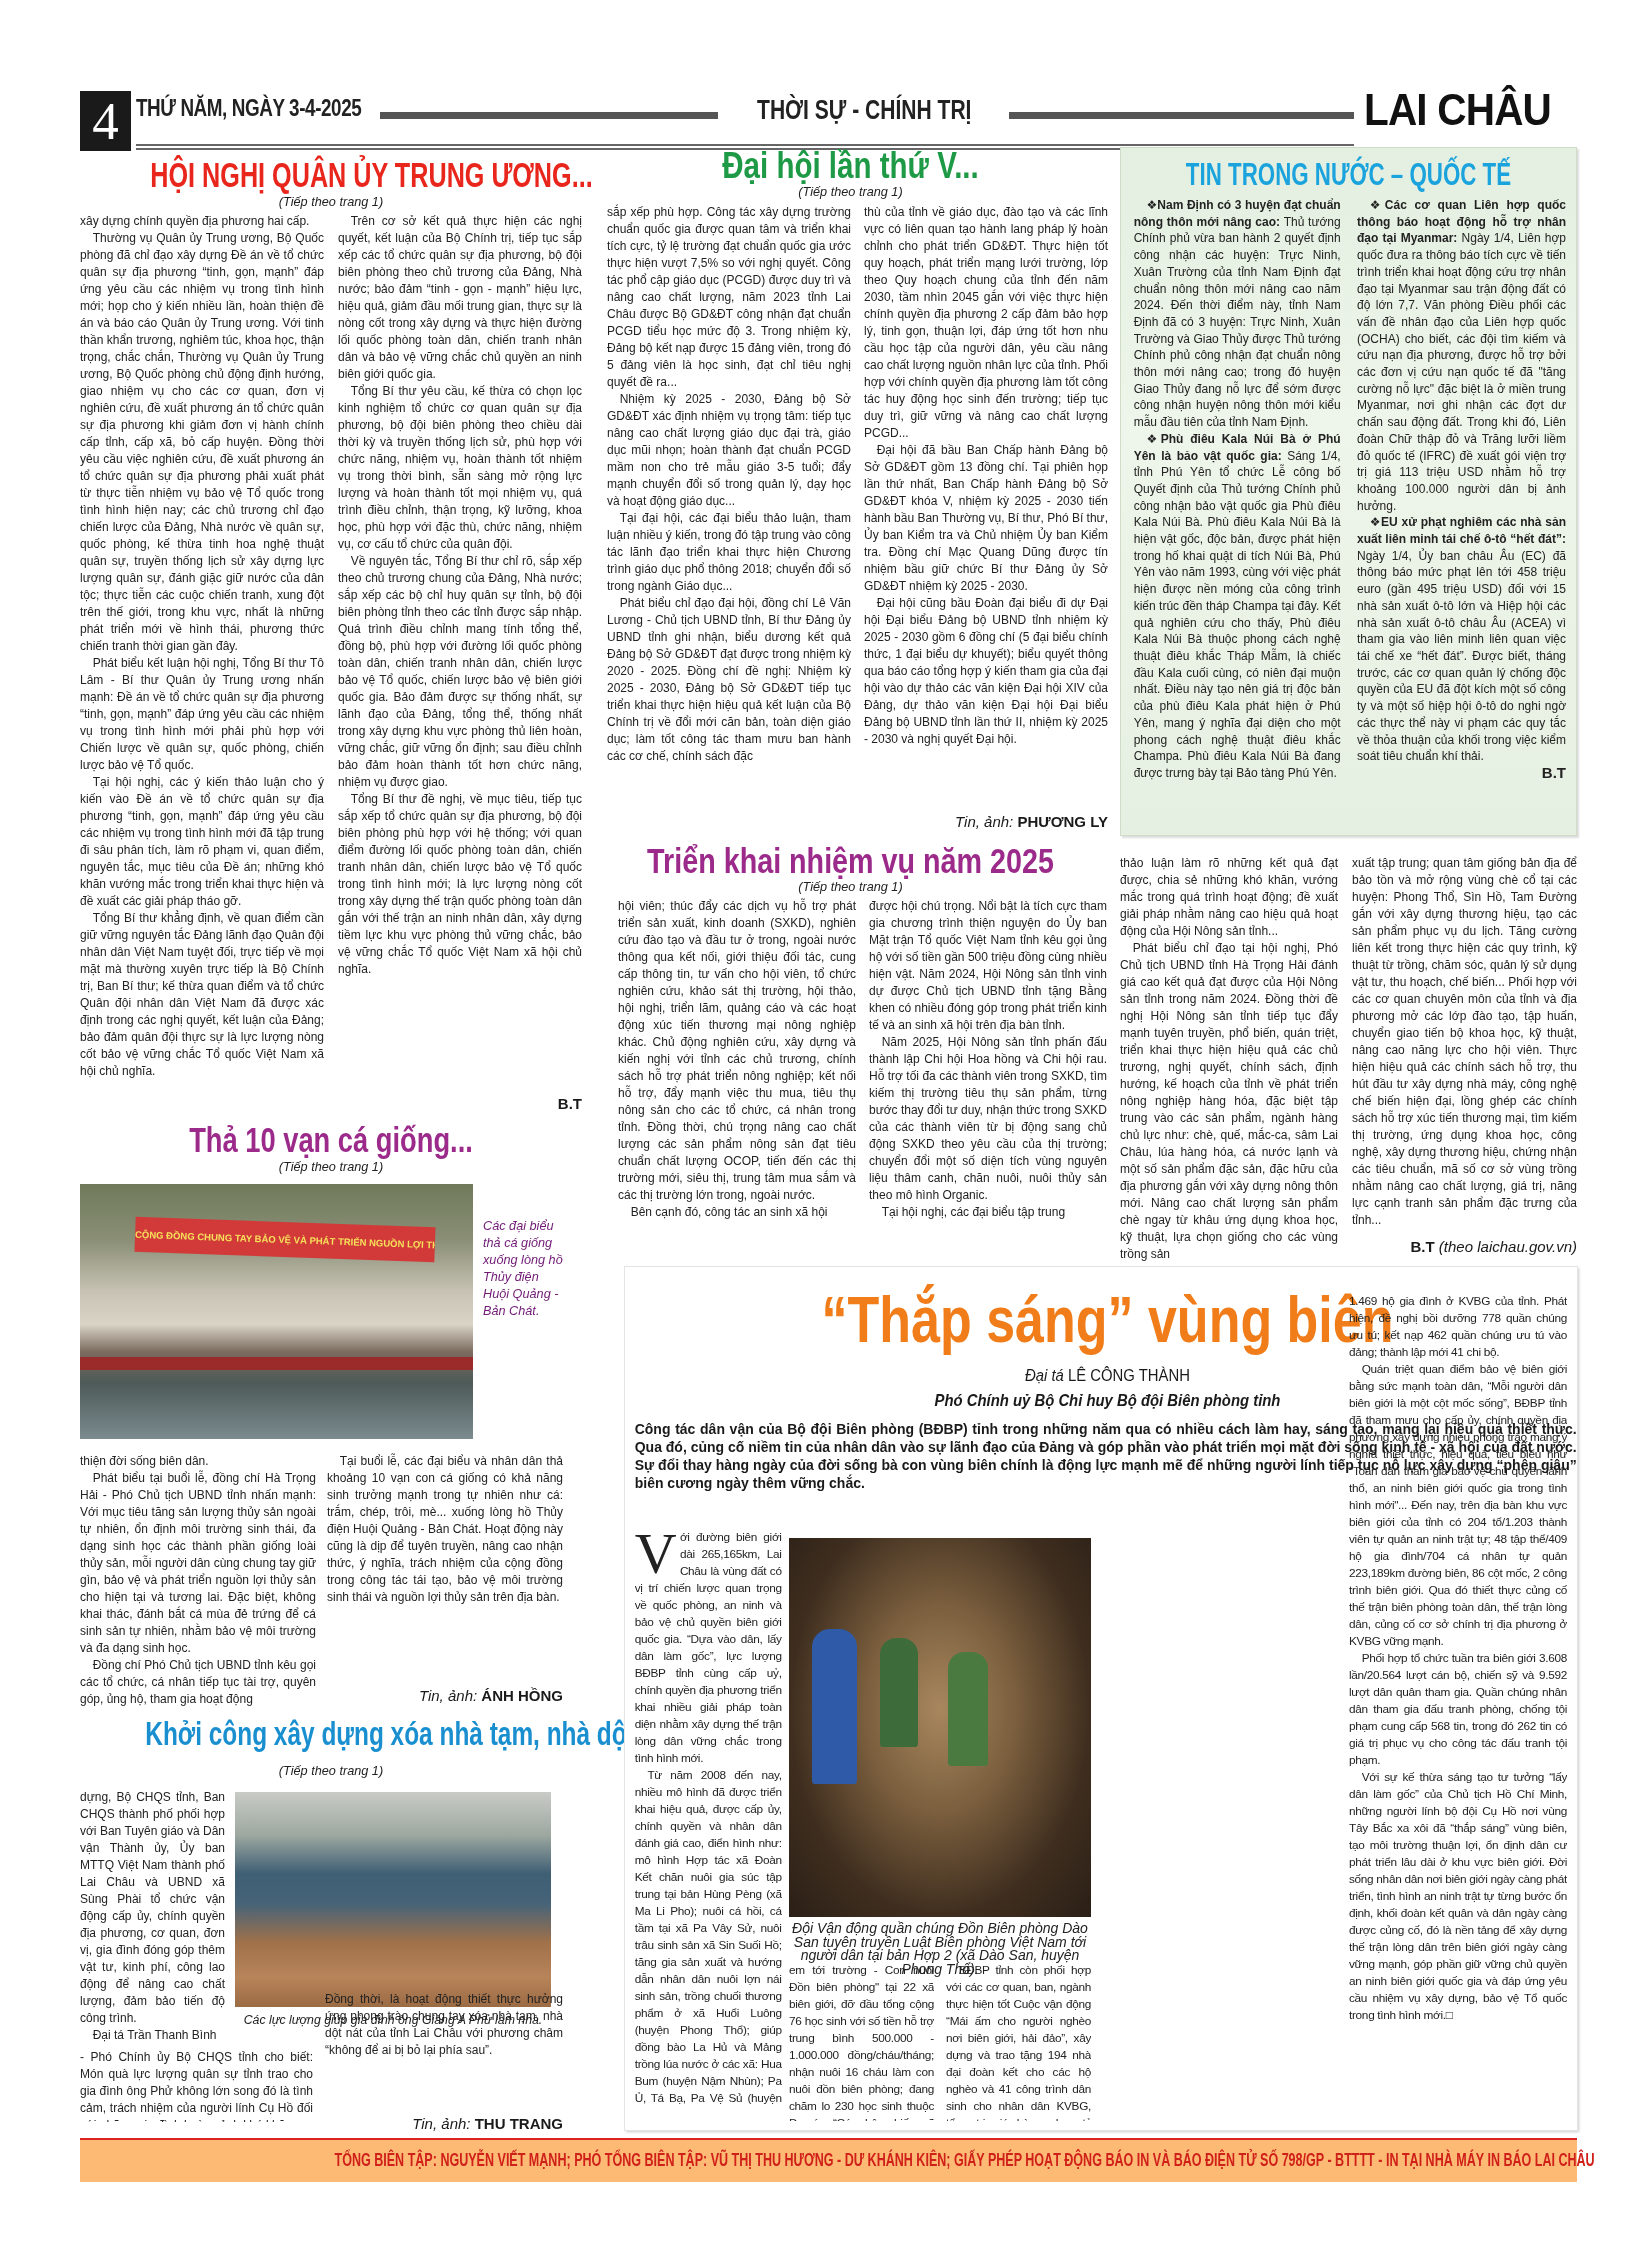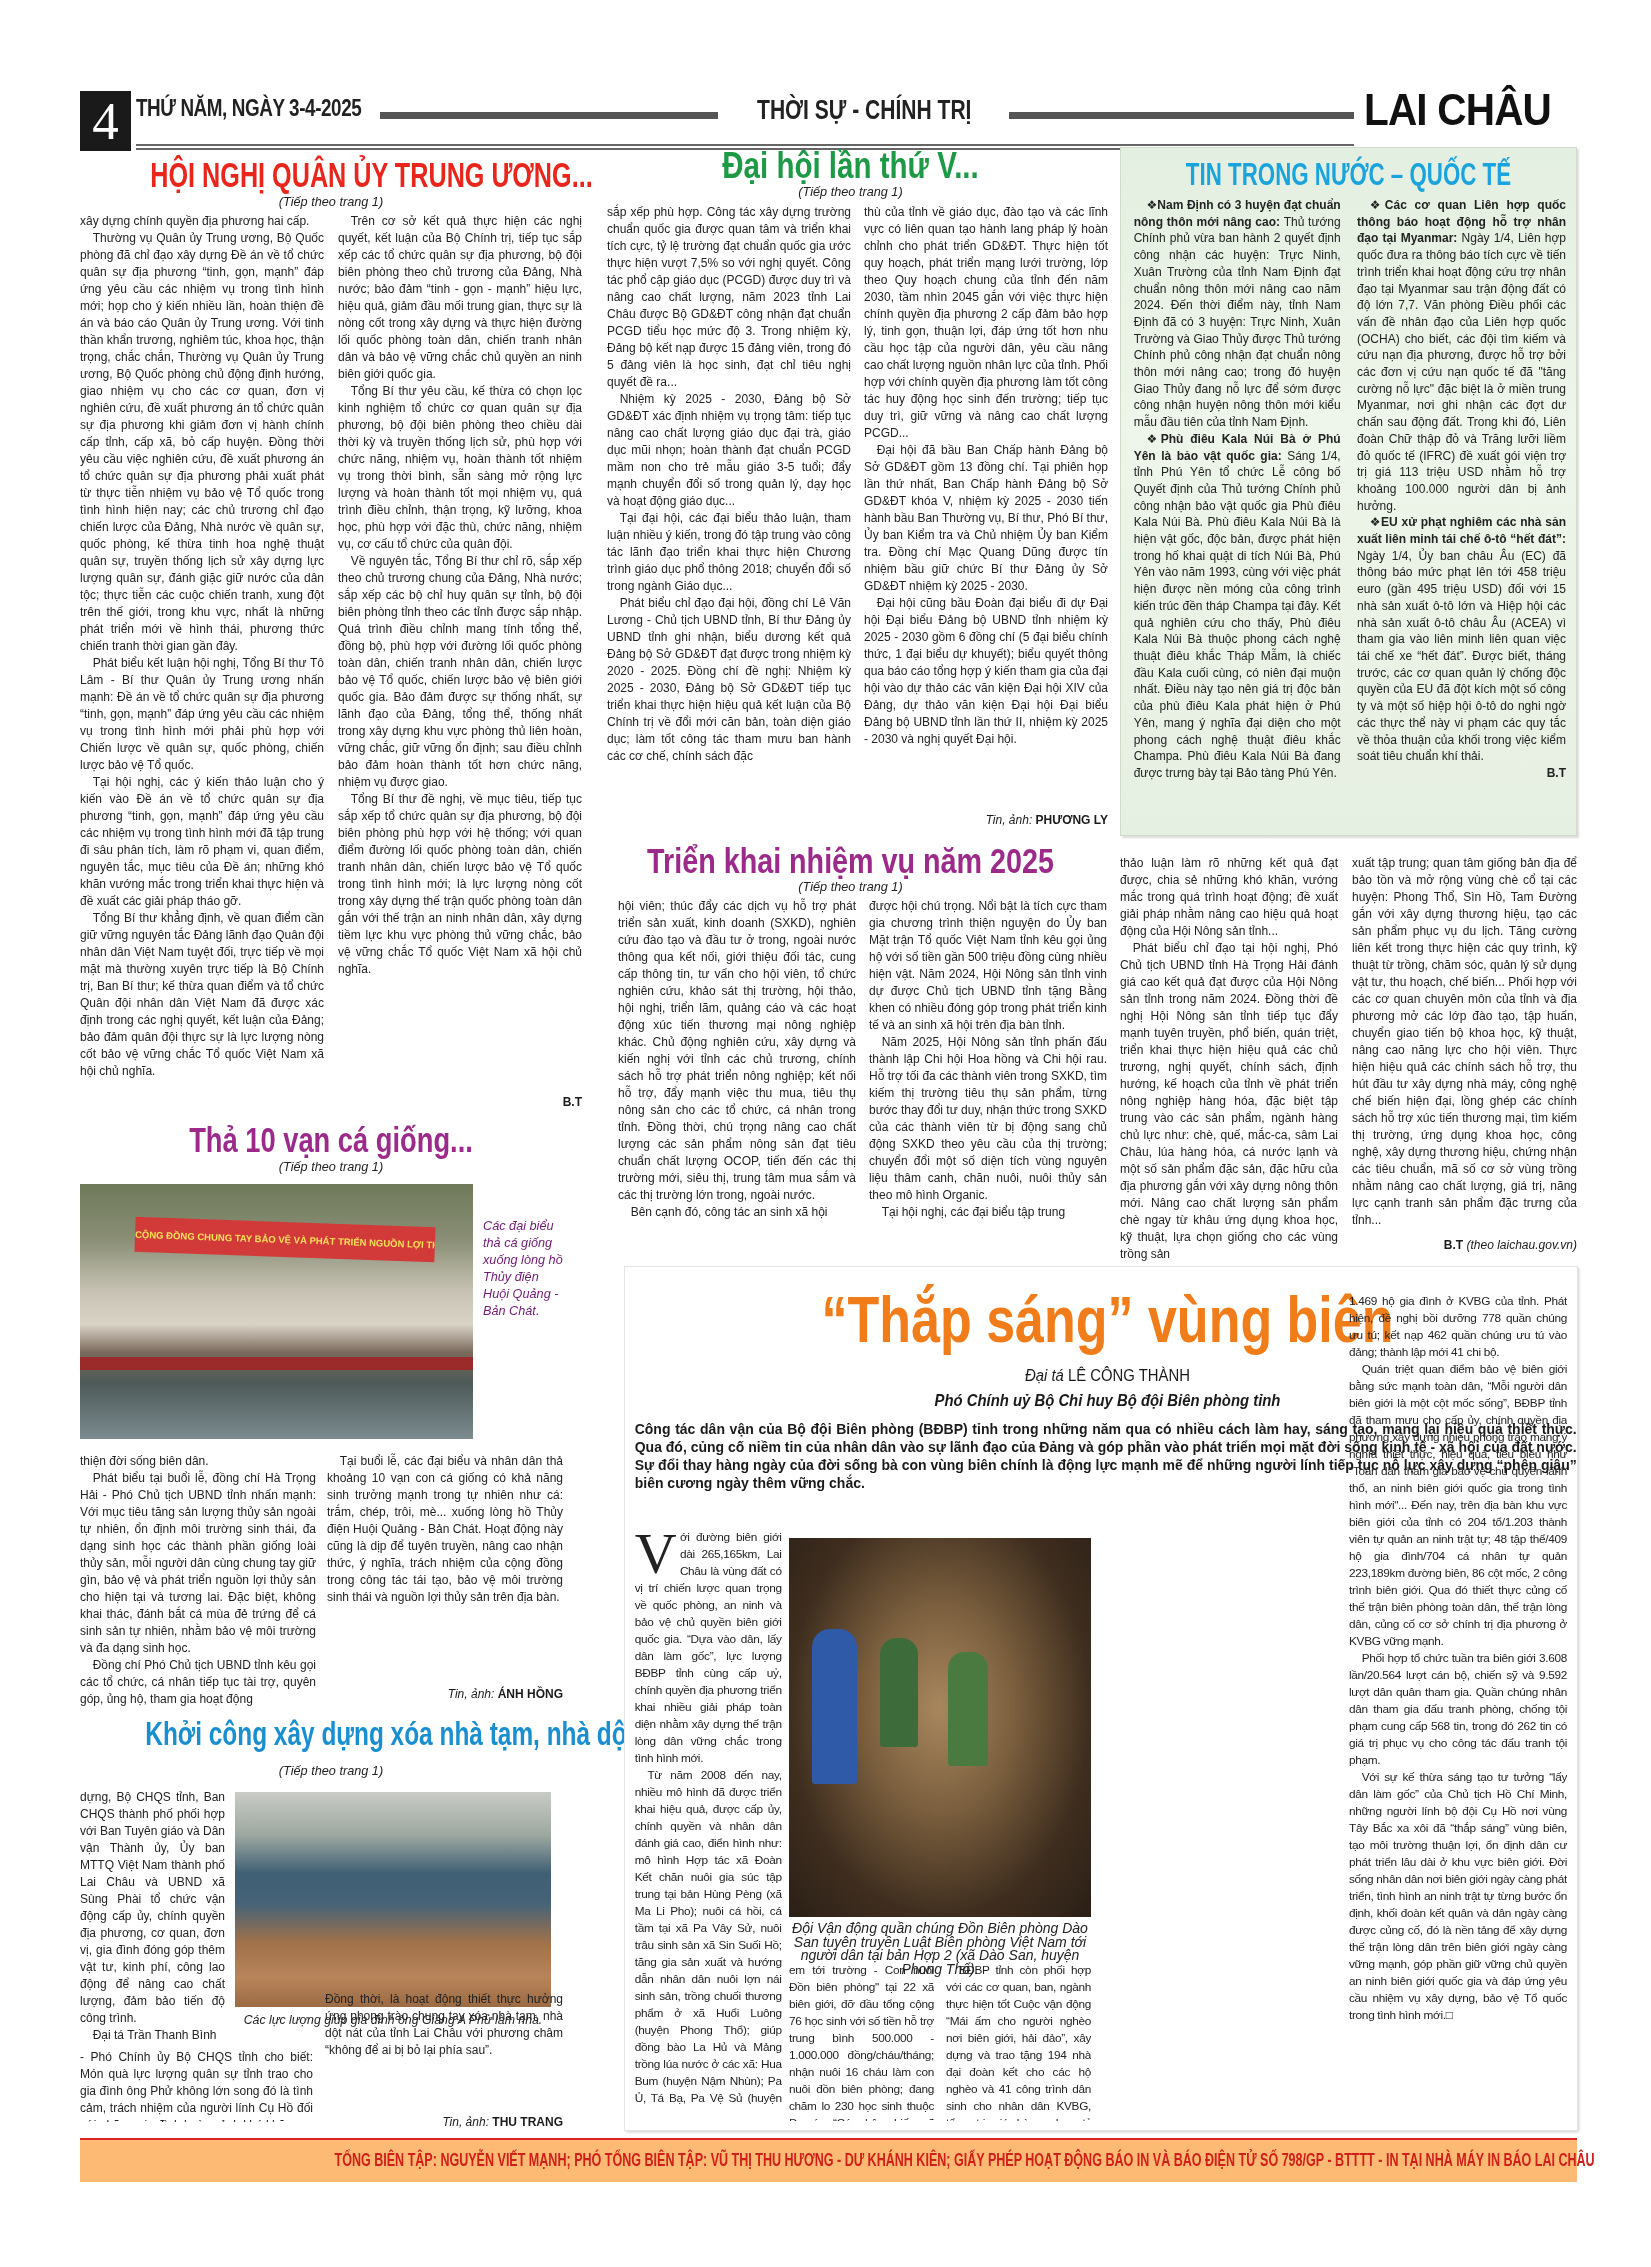--- a/index.html
+++ b/index.html
@@ -15,21 +15,21 @@
   .section { left: 727px; top: 95px; width: 273px; text-align: center; font-size: 27px; font-weight: bold;
     transform: scaleX(0.78); color: #222; white-space: nowrap; }
   .brand { left: 1364px; top: 84px; font-size: 45px; font-weight: bold; color: #111; letter-spacing: -0.9px;
     transform: scaleX(0.9); transform-origin: left; white-space: nowrap; }
   .headline { font-weight: bold; text-align: center; white-space: nowrap; font-family: "Liberation Sans", sans-serif;
     transform-origin: center; }
   .cont { font-style: italic; font-size: 12.7px; text-align: center; color: #222; }
   .body-col { font-size: 12px; line-height: 17px; text-align: justify; color: #222; overflow: hidden; }
   .body-col p { text-indent: 12.7px; }
   .cond { font-family: "Liberation Sans", sans-serif; font-size: 11.8px; line-height: 17px; letter-spacing: -0.3px; }
-  .sig { font-size: 12px; text-align: right; }
+  .sig { font-size: 15px; text-align: right; }
   .sig b { font-weight: bold; }
   .box-news { left: 1120px; top: 147px; width: 457px; height: 689px;
     background: linear-gradient(180deg, #e3efe0 0%, #eef5ea 40%, #e6f0e2 100%); border: 0.9px solid #d0dcc8; box-shadow: 1.8px 1.8px 1.8px #ddd; }
   .news-title { font-size: 31px; font-weight: bold; color: #1aa3dc; text-align: center; transform: scaleX(0.72); white-space: nowrap; }
   .news-col { font-size: 12px; line-height: 16.7px; text-align: justify; color: #222; }
   .news-col p { text-indent: 12.7px; }
   .news-col b { font-weight: bold; }
   .photo { overflow: hidden; }
   .caption-side { font-style: italic; font-size: 12.7px; line-height: 17px; color: #701a75; }
   .caption { font-style: italic; font-size: 12.3px; text-align: center; color: #222; }

